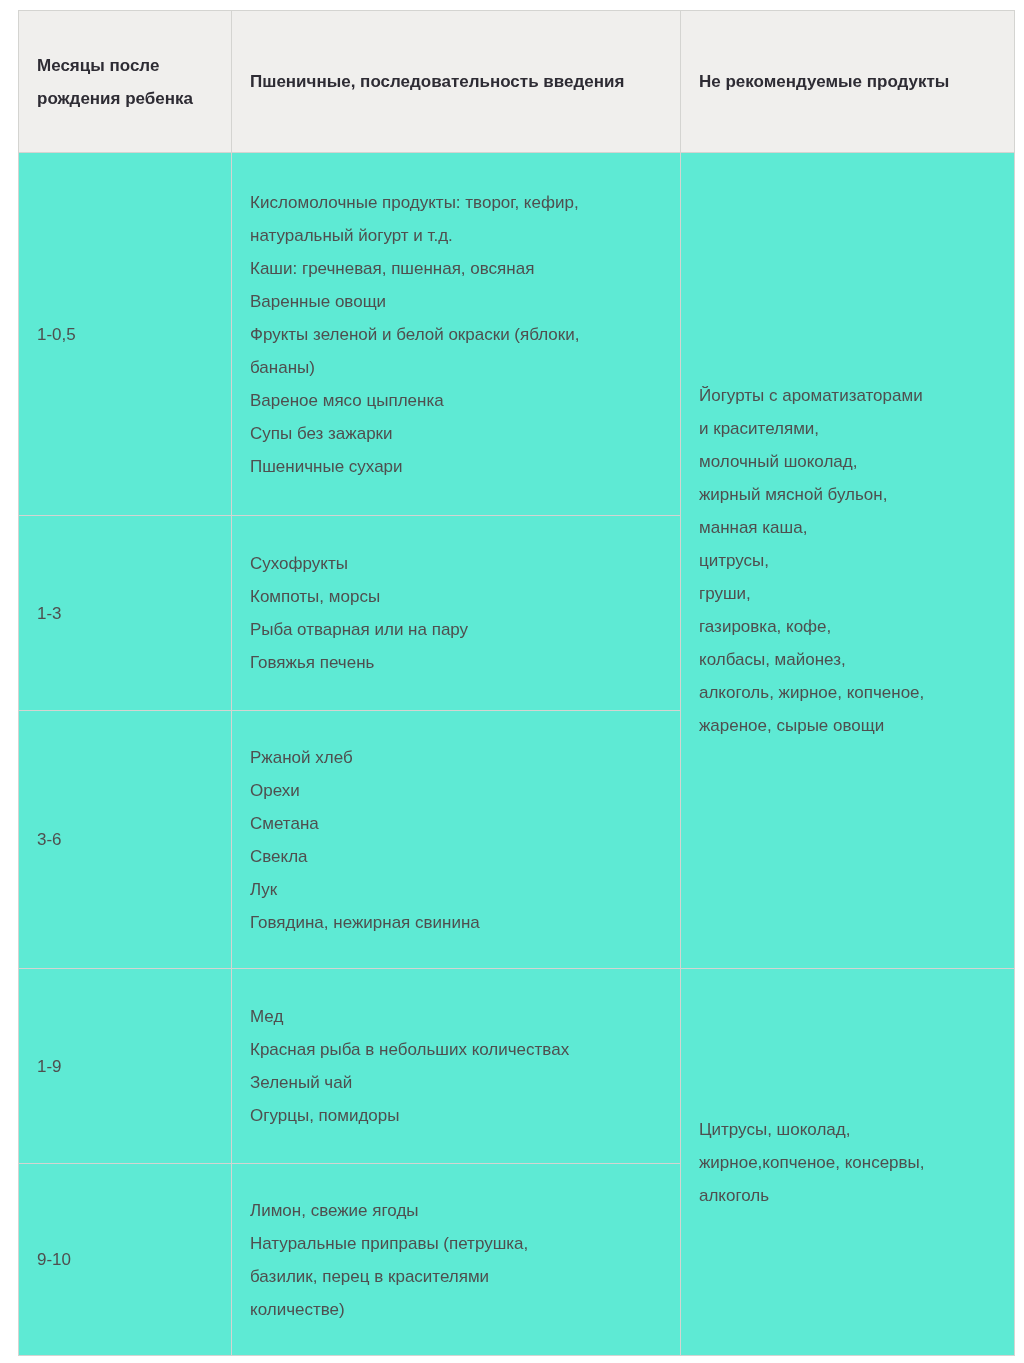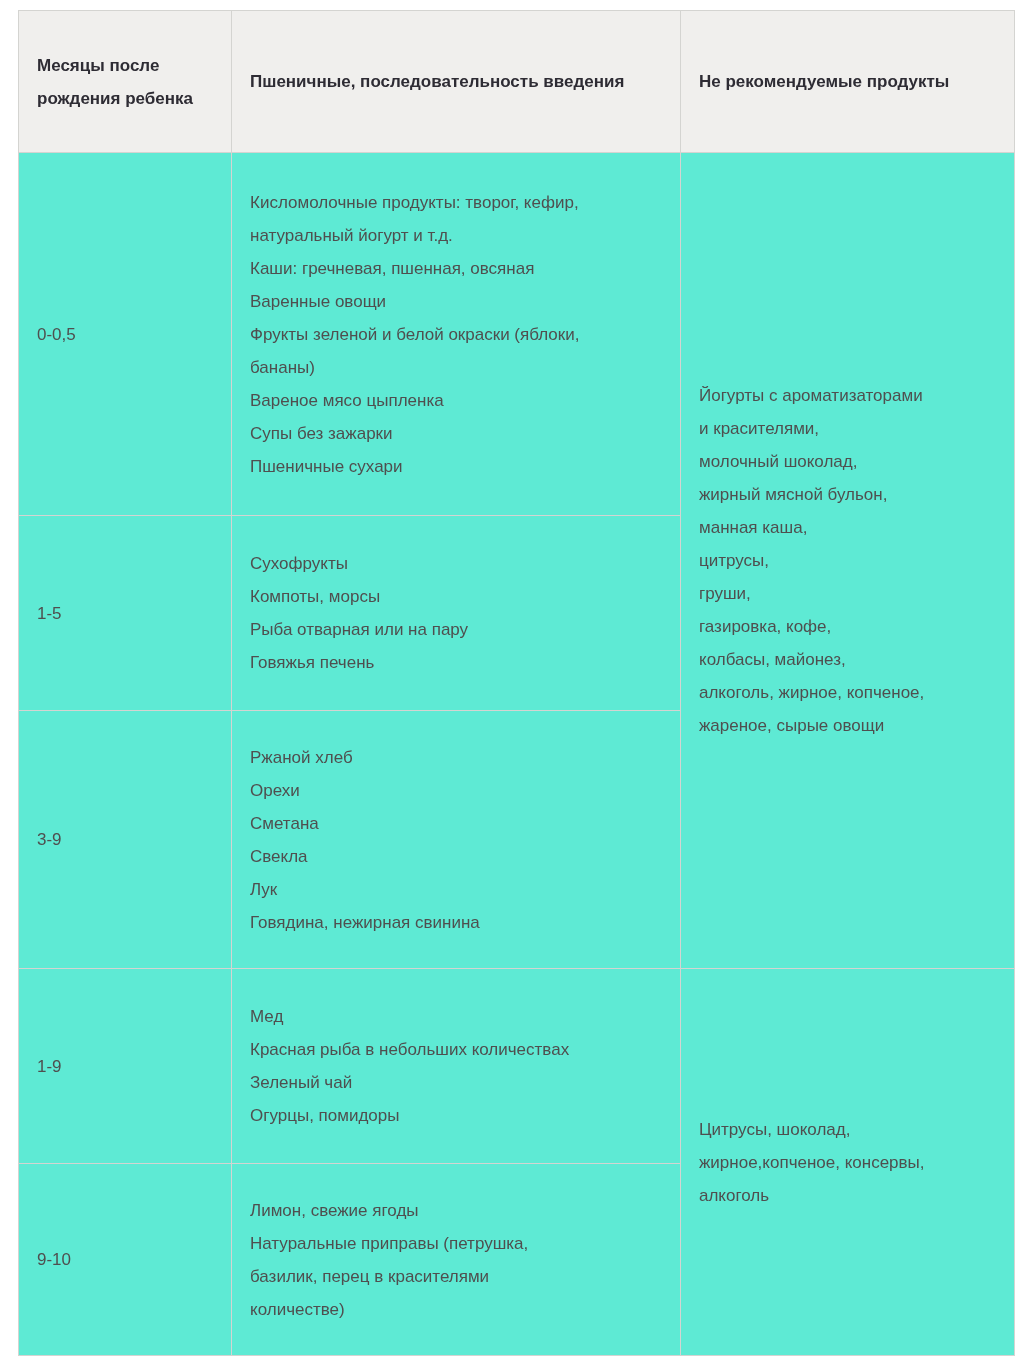--- a/index.html
+++ b/index.html
@@ -61,21 +61,21 @@
     </colgroup>
     <thead>
       <tr class="r-head">
         <th>Месяцы после рождения ребенка</th>
         <th>Пшеничные, последовательность введения</th>
         <th>Не рекомендуемые продукты</th>
       </tr>
     </thead>
     <tbody>
       <tr class="r1">
-        <td>0-0,5</td>
+        <td>1-0,5</td>
         <td>Кисломолочные продукты: творог, кефир,
 натуральный йогурт и т.д.
 Каши: гречневая, пшенная, овсяная
 Варенные овощи
 Фрукты зеленой и белой окраски (яблоки,
 бананы)
 Вареное мясо цыпленка
 Супы без зажарки
 Пшеничные сухари</td>
         <td rowspan="3">Йогурты с ароматизаторами
@@ -84,28 +84,28 @@
 жирный мясной бульон,
 манная каша,
 цитрусы,
 груши,
 газировка, кофе,
 колбасы, майонез,
 алкоголь, жирное, копченое,
 жареное, сырые овощи</td>
       </tr>
       <tr class="r2">
-        <td>1-5</td>
+        <td>1-3</td>
         <td>Сухофрукты
 Компоты, морсы
 Рыба отварная или на пару
 Говяжья печень</td>
       </tr>
       <tr class="r3">
-        <td>3-9</td>
+        <td>3-6</td>
         <td>Ржаной хлеб
 Орехи
 Сметана
 Свекла
 Лук
 Говядина, нежирная свинина</td>
       </tr>
       <tr class="r4">
         <td>1-9</td>
         <td>Мед

